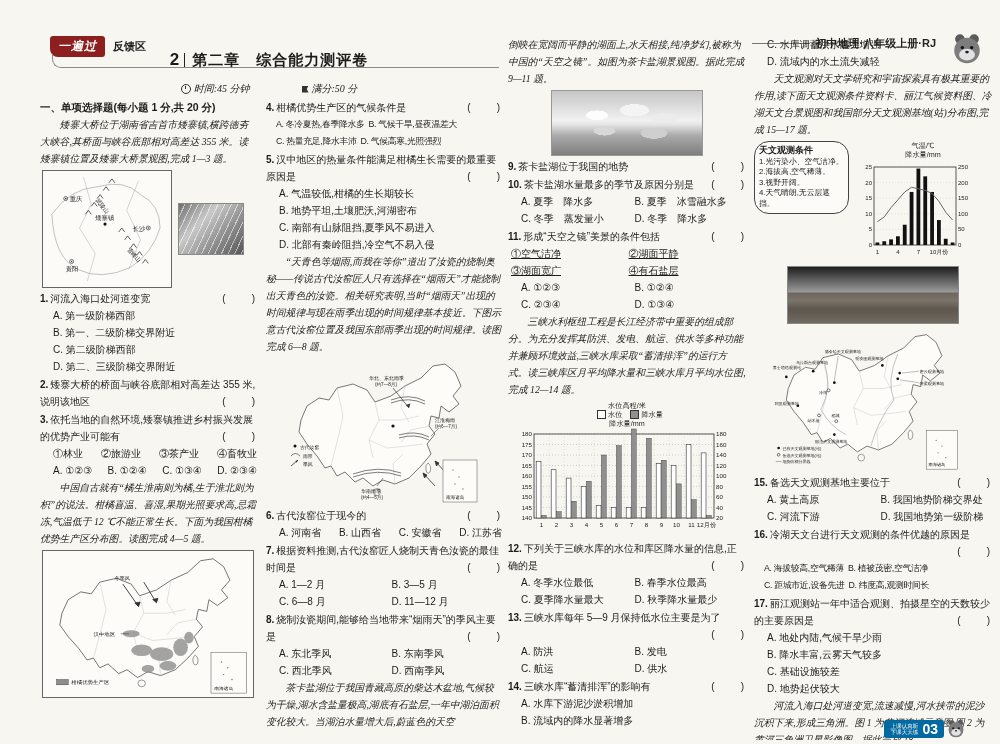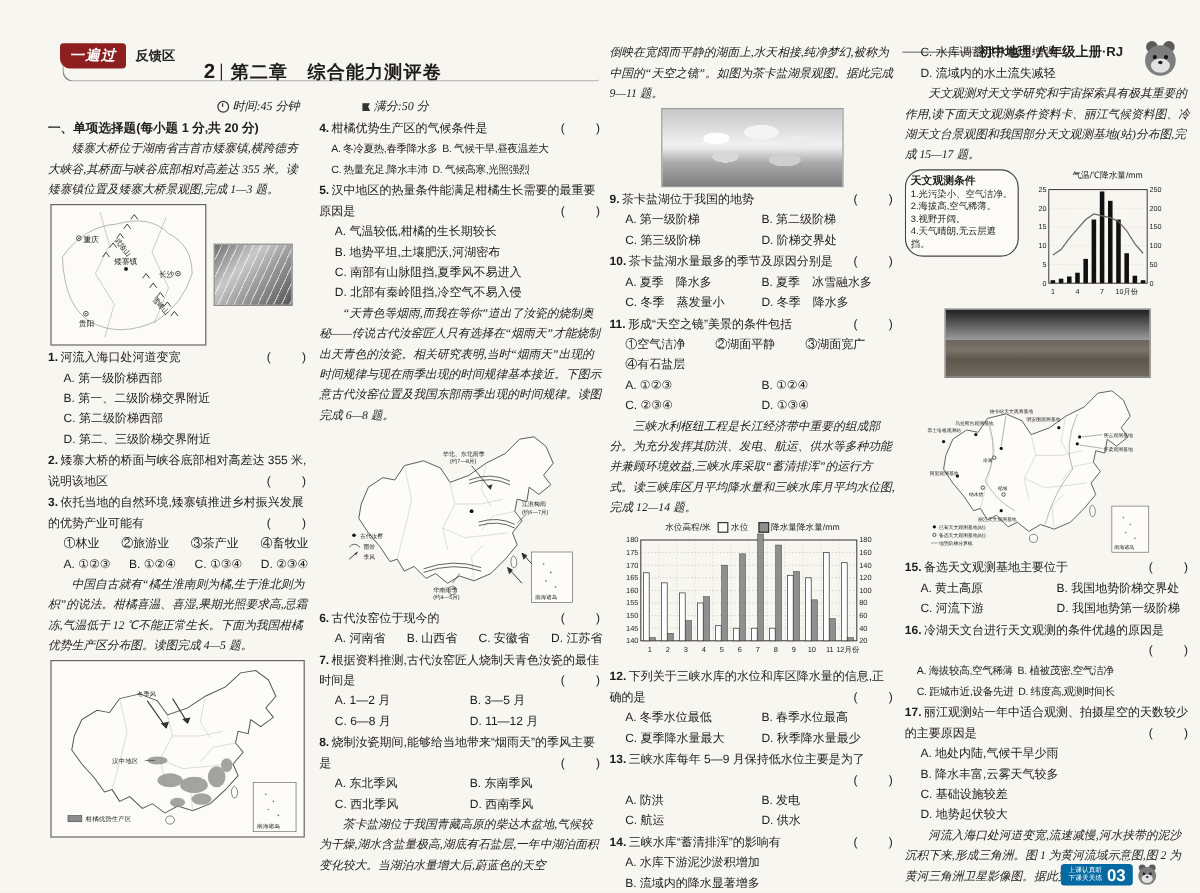--- a/index.html
+++ b/index.html
@@ -42,21 +42,21 @@
   .qn{font-weight:700;margin-right:2px;}
   .brk{float:right;letter-spacing:2px;}
   .brkline{font-size:10px;line-height:17px;text-align:right;letter-spacing:2px;}
   .opts{margin-left:13px;font-size:10px;line-height:17px;}
   .o1 .opt{display:block;}
   .o2{display:grid;grid-template-columns:1fr 1fr;column-gap:2px;}
   .orow{display:flex;justify-content:space-between;}
   .oflow{display:flex;flex-wrap:wrap;column-gap:4px;font-size:8.8px;letter-spacing:-0.3px;
          margin-left:10px;white-space:nowrap;}
   .items-row{display:flex;justify-content:space-between;margin-left:13px;font-size:10px;line-height:17px;}
-  .items-2c{display:grid;grid-template-columns:1fr 1fr 1fr;margin-left:13px;font-size:10px;line-height:17px;}
+  .items-2c{display:grid;grid-template-columns:1fr 1fr;margin-left:3px;font-size:10px;line-height:17px;text-decoration:underline;}
   
   svg{display:block;}
   svg text{font-family:"Liberation Sans",sans-serif;fill:#222;}
   .fig1{display:flex;align-items:center;gap:6px;margin:3px 0 2px 2px;}
   .mapbox{border:1px solid #666;background:#fcfbf8;}
   .photo-bridge{width:64px;height:50px;border:1px solid #888;
     background:linear-gradient(135deg,#6f6f6f,#c9c9c9 35%,#9a9a9a 60%,#555 100%);position:relative;overflow:hidden;}
   .photo-bridge::after{content:"";position:absolute;inset:0;
     background:repeating-linear-gradient(115deg,transparent 0 5px,rgba(255,255,255,.55) 5px 6px);}
   .photo-lake{width:150px;height:64px;margin:3px auto 2px;border:1px solid #999;
@@ -66,21 +66,21 @@
       radial-gradient(20px 8px at 75% 42%,#ececec 60%,transparent 61%),
       radial-gradient(18px 8px at 35% 62%,#d8d8d8 60%,transparent 61%),
       radial-gradient(22px 9px at 68% 66%,#cfcfcf 60%,transparent 61%),
       linear-gradient(#c6c6c6,#f1f1f1 46%,#e6e6e6 52%,#a9a9a9 70%,#7e7e7e);}
   .photo-obs{width:170px;height:56px;margin:3px auto 3px;border:1px solid #888;
     background:
       linear-gradient(transparent 0 45%,#6b655d 46%,#7b746a 60%,#5c564e 75%,#716a60 100%),
       linear-gradient(#1f1f1f,#9b9b9b 45%,#d9d9d9 50%);}
   .chartwrap{margin:3px 0 2px;}
   .chart-titles{display:flex;justify-content:center;align-items:center;font-size:7.2px;
-                padding:0 2px;line-height:9px;}
+                padding:0 2px;line-height:9px;flex-direction:column;}
   .legend{display:flex;align-items:center;gap:2px;font-size:7.2px;}
   .sw{display:inline-block;width:7px;height:7px;border:1px solid #333;}
   .sw.white{background:#fff;margin-left:6px;}
   .sw.gray{background:#8f8f8f;margin-left:6px;}
   .cardrow{display:flex;gap:5px;align-items:flex-start;margin:3px 0 2px;}
   .card{width:92px;border:1px solid #444;border-radius:15px;padding:3px 4px;font-size:7.8px;
         line-height:10.6px;background:#fcfbf8;}
   .card .ct{font-size:9px;font-weight:700;text-align:left;margin-bottom:1px;}
   
   .badge{position:absolute;right:34px;bottom:4px;display:flex;align-items:center;gap:2px;}
@@ -355,26 +355,20 @@
     <div class="passage">茶卡盐湖位于我国青藏高原的柴达木盆地,气候较为干燥,湖水含盐量极高,湖底有石盐层,一年中湖泊面积变化较大。当湖泊水量增大后,蔚蓝色的天空</div>
   </div>
 
   <div class="col" id="col3">
     <div class="passage noind">倒映在宽阔而平静的湖面上,水天相接,纯净梦幻,被称为中国的“天空之镜”。如图为茶卡盐湖景观图。据此完成 9—11 题。</div>
 
     <div class="photo-lake"></div>
 
     <div class="q">
       <div class="qline"><b class="qn">9.</b><span>茶卡盐湖位于我国的地势</span><span class="brk">(　　)</span></div>
-      <div class="opts o2">
-        <span class="opt">A. 第一级阶梯</span>
-        <span class="opt">B. 第二级阶梯</span>
-        <span class="opt">C. 第三级阶梯</span>
-        <span class="opt">D. 阶梯交界处</span>
-      </div>
     </div>
 
     <div class="q">
       <div class="qline"><b class="qn">10.</b><span>茶卡盐湖水量最多的季节及原因分别是</span><span class="brk">(　　)</span></div>
       <div class="opts o2">
         <span class="opt">A. 夏季　降水多</span>
         <span class="opt">B. 夏季　冰雪融水多</span>
         <span class="opt">C. 冬季　蒸发量小</span>
         <span class="opt">D. 冬季　降水多</span>
       </div>

